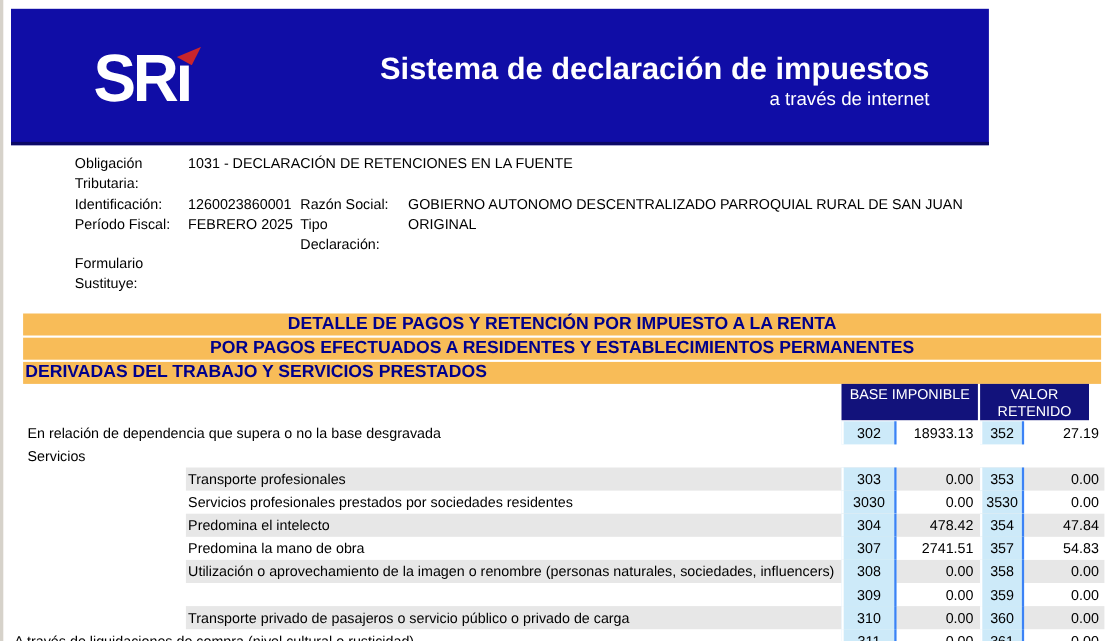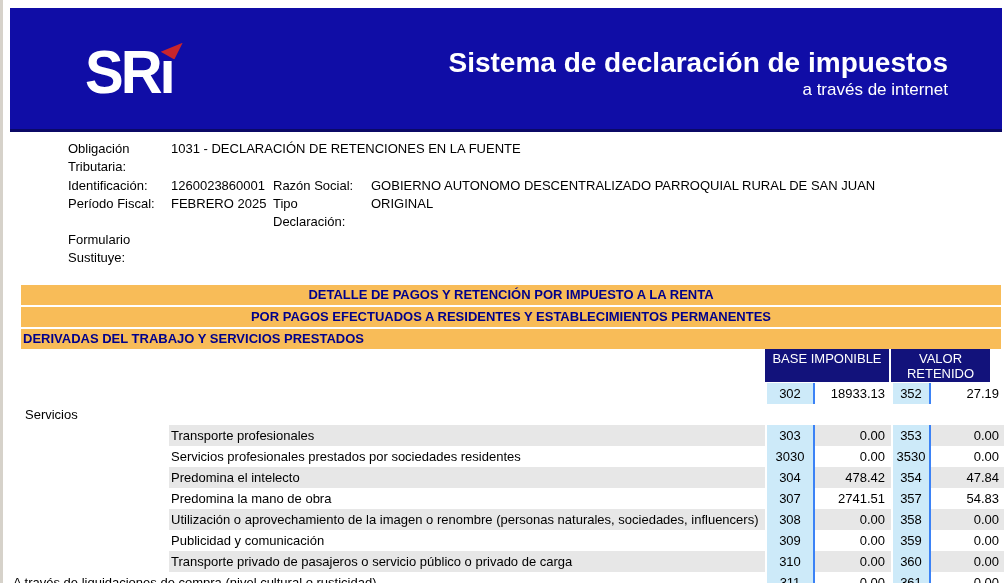--- a/index.html
+++ b/index.html
@@ -5,40 +5,40 @@
   :root{
     --banner:#100da6; --navy:#12127b; --orange:#f8bc58; --bartext:#00008b;
     --cellblue:#cdeaf9; --stripe:#e7e7e7; --bannerborder:#0b0966; --logored:#c9252c;
   }
   *{margin:0;padding:0;box-sizing:border-box;}
   html,body{width:1006px;height:583px;overflow:hidden;background:#fff;
     font-family:"Liberation Sans","DejaVu Sans",sans-serif;color:#000;}
   body{border-left:3px solid #d6d2ca;position:relative;}
 
   
-  .banner{position:absolute;left:7px;top:8px;width:992px;height:124px;
+  .banner{position:absolute;left:7px;top:8px;width:889px;height:124px;
     background:var(--banner);border-bottom:3px solid var(--bannerborder);}
   .logo{position:absolute;left:75px;top:30px;color:#fff;font-weight:bold;
     font-size:58px;letter-spacing:-3px;transform:scaleY(1.05);}
   .logo .tri{position:absolute;top:6px;right:-10px;width:22px;height:16px;
     background:var(--logored);-webkit-clip-path:polygon(0 55%,100% 0,62% 100%);
     clip-path:polygon(0 55%,100% 0,62% 100%);}
   .titleblock{position:absolute;right:54px;top:40px;text-align:right;color:#fff;margin-left:48px;}
   .titleblock .t1{font-size:28px;font-weight:bold;line-height:30px;}
   .titleblock .t2{font-size:17px;line-height:20px;margin-top:2px;}
 
   
   .info span{position:absolute;font-size:13px;line-height:16px;white-space:nowrap;}
   .c1{left:65px;} .c2{left:168px;} .c3{left:270px;} .c4{left:368px;}
   .l1{top:141px;} .l2{top:159px;} .l3{top:178px;} .l4{top:196px;}
   .l5{top:214px;} .l6{top:232px;} .l7{top:250px;}
 
   
   .bar{position:absolute;left:18px;width:980px;height:20px;background:var(--orange);
-    color:var(--bartext);font-size:13px;font-weight:bold;line-height:20px;white-space:nowrap;}
+    color:var(--bartext);font-size:16px;font-weight:bold;line-height:20px;white-space:nowrap;}
   .bar.center{text-align:center;}
   .bar.left{padding-left:2px;}
   .bar1{top:285px;} .bar2{top:307px;} .bar3{top:329px;}
 
   
   .colhead{position:absolute;top:349px;height:33px;background:var(--navy);color:#fff;
     font-size:13px;text-align:center;padding-top:2px;line-height:15px;}
   .colhead.base{left:762px;width:124px;}
   .colhead.valor{left:888px;width:99px;}
 
@@ -103,20 +103,21 @@
   <span>BASE IMPONIBLE</span>
 </div>
 <div class="colhead valor">
   <div>VALOR</div>
   <div>RETENIDO</div>
 </div>
 
 <div class="rows">
   <div class="trow ind1">
 
+    <span class="rlabel">En relación de dependencia que supera o no la base desgravada</span>
     <span class="cell code cc1">302</span>
     <span class="cell val vv1">18933.13</span>
     <span class="cell code cc2">352</span>
     <span class="cell val vv2">27.19</span>
   </div>
 
   <div class="trow ind1">
 
     <span class="rlabel">Servicios</span>
 
@@ -162,21 +163,20 @@
     <div class="stripe"></div>
     <span class="rlabel">Utilización o aprovechamiento de la imagen o renombre (personas naturales, sociedades, influencers)</span>
     <span class="cell code cc1">308</span>
     <span class="cell val vv1">0.00</span>
     <span class="cell code cc2">358</span>
     <span class="cell val vv2">0.00</span>
   </div>
 
   <div class="trow ind2">
 
-    <span class="rlabel">Publicidad y comunicación</span>
     <span class="cell code cc1">309</span>
     <span class="cell val vv1">0.00</span>
     <span class="cell code cc2">359</span>
     <span class="cell val vv2">0.00</span>
   </div>
 
   <div class="trow ind2 striped">
     <div class="stripe"></div>
     <span class="rlabel">Transporte privado de pasajeros o servicio público o privado de carga</span>
     <span class="cell code cc1">310</span>

